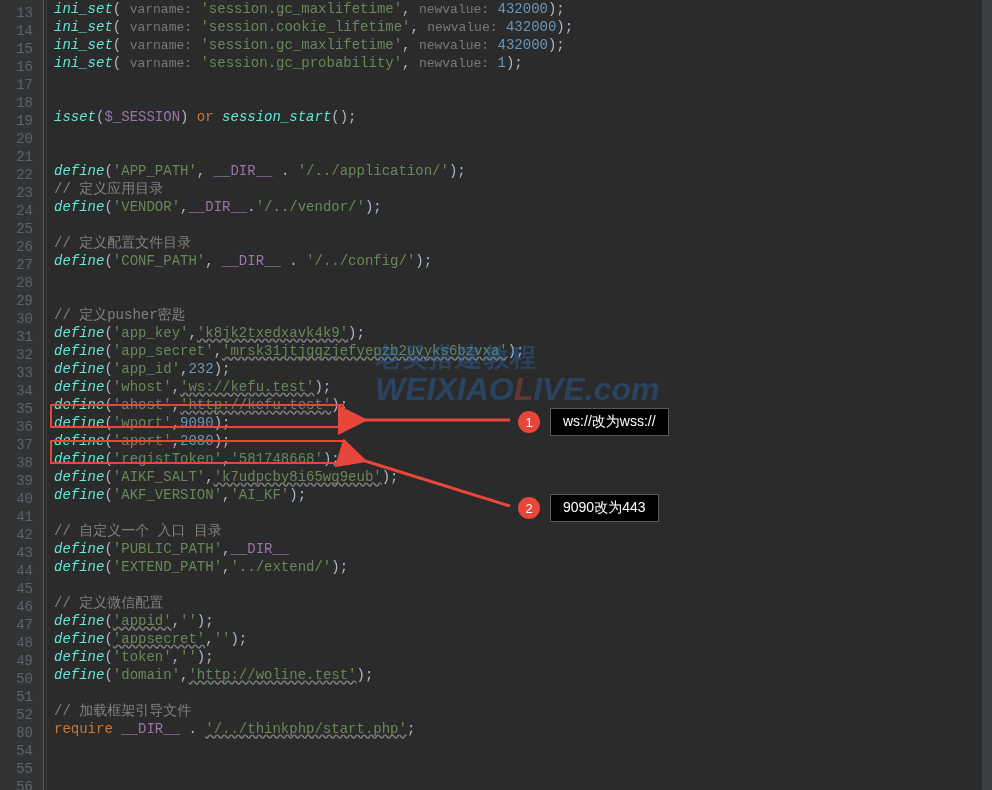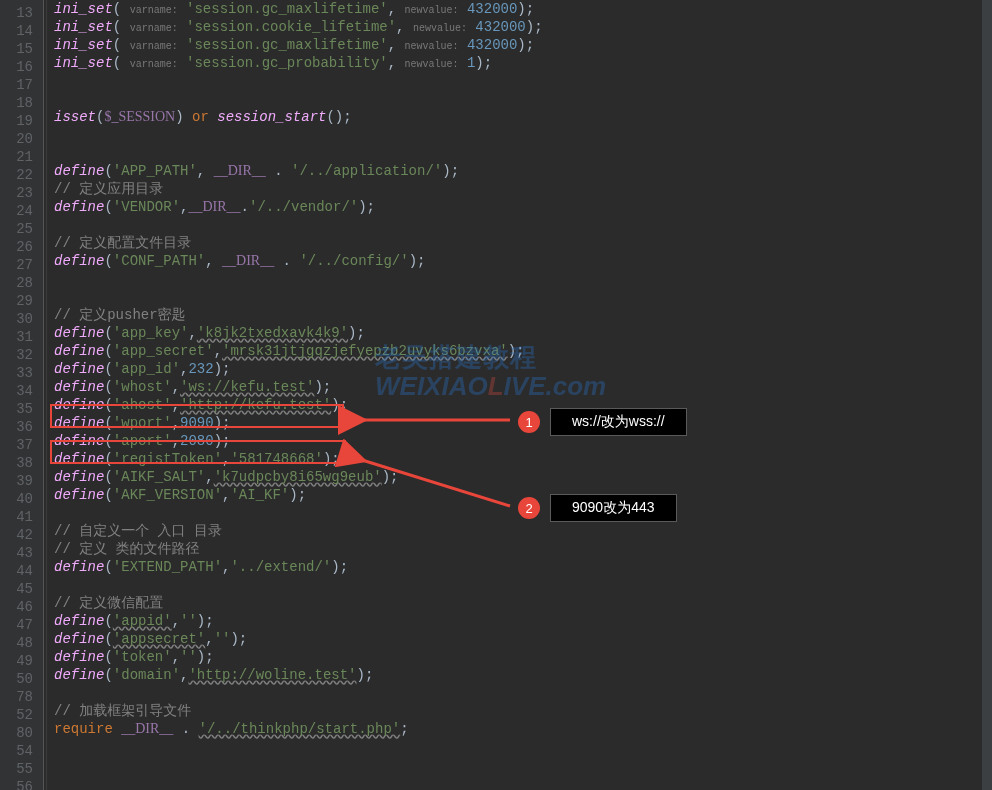--- a/index.html
+++ b/index.html
@@ -51,27 +51,27 @@
   .code-line {
     line-height: 18px;
     height: 18px;
     white-space: pre;
     padding-left: 8px;
     font-style: italic;
   }
   .code-line span { font-style: normal; }
   .code-line .it { font-style: italic; }
   .kw { color: #cc7832; }
-  .fn { color: #f0abfc; font-style: italic; }
+  .fn { color: #5eead4; font-style: italic; }
   .str { color: #6a8759; }
   .comment { color: #808080; font-style: italic; }
-  .hint { color: #787878; font-style: italic; font-size: 10px; }
+  .hint { color: #787878; font-style: italic; font-size: 13px; }
   .num { color: #6897bb; }
   .punc { color: #a9b7c6; font-style: normal; }
-  .const { color: #9876aa; font-style: italic; font-family: Liberation Serif, serif; }
+  .const { color: #9876aa; font-style: italic; }
   .underline { text-decoration: underline wavy #808080; text-decoration-skip-ink: none; }
 
   
   .hl-box {
     position: absolute;
     border: 2px solid #e8463a;
     pointer-events: none;
   }
 
   
@@ -90,21 +90,21 @@
     font-family: Arial, sans-serif;
     font-size: 13px;
     display: flex;
     align-items: center;
     justify-content: center;
   }
   .callout-box {
     background: #000;
     color: #fff;
     border: 1px solid #5a5a5a;
-    padding: 4px 21px;
+    padding: 4px 12px;
     font-style: normal;
     font-family: 'Microsoft YaHei', Arial, sans-serif;
     font-size: 14px;
   }
 
   
   .watermark {
     position: absolute;
     top: 340px;
     left: 375px;
@@ -116,21 +116,21 @@
     color: #2a71c4;
     font-family: 'Microsoft YaHei', Arial, sans-serif;
     font-weight: bold;
     font-size: 26px;
     letter-spacing: 1px;
   }
   .wm-bottom {
     color: #2a71c4;
     font-family: Arial, sans-serif;
     font-weight: 900;
-    font-size: 26px;
+    font-size: 32px;
     font-style: italic;
     margin-top: -4px;
   }
   .wm-bottom .red { color: #c84a3f; }
 
   .scrollbar {
     position: absolute;
     right: 0; top: 0;
     width: 10px;
     height: 100%;
@@ -173,21 +173,21 @@
       <div>41</div>
       <div>42</div>
       <div>43</div>
       <div>44</div>
       <div>45</div>
       <div>46</div>
       <div>47</div>
       <div>48</div>
       <div>49</div>
       <div>50</div>
-      <div>78</div>
+      <div>51</div>
       <div>52</div>
       <div>80</div>
       <div>54</div>
       <div>55</div>
       <div>56</div>
     </div>
   <div class="code-area">
     <div class="margin-line"></div>
     <div class="code-lines">
 
@@ -214,21 +214,21 @@
       <div class="code-line"><span class="fn it">define</span><span class="punc">(</span><span class="str">'app_id'</span><span class="punc">,</span><span class="num">232</span><span class="punc">);</span></div>
       <div class="code-line"><span class="fn it">define</span><span class="punc">(</span><span class="str">'whost'</span><span class="punc">,</span><span class="str underline">'ws://kefu.test'</span><span class="punc">);</span></div>
       <div class="code-line"><span class="fn it">define</span><span class="punc">(</span><span class="str">'ahost'</span><span class="punc">,</span><span class="str underline">'http://kefu.test'</span><span class="punc">);</span></div>
       <div class="code-line"><span class="fn it">define</span><span class="punc">(</span><span class="str">'wport'</span><span class="punc">,</span><span class="num">9090</span><span class="punc">);</span></div>
       <div class="code-line"><span class="fn it">define</span><span class="punc">(</span><span class="str">'aport'</span><span class="punc">,</span><span class="num">2080</span><span class="punc">);</span></div>
       <div class="code-line"><span class="fn it">define</span><span class="punc">(</span><span class="str">'registToken'</span><span class="punc">,</span><span class="str">'581748668'</span><span class="punc">);</span></div>
       <div class="code-line"><span class="fn it">define</span><span class="punc">(</span><span class="str">'AIKF_SALT'</span><span class="punc">,</span><span class="str underline">'k7udpcby8i65wg9eub'</span><span class="punc">);</span></div>
       <div class="code-line"><span class="fn it">define</span><span class="punc">(</span><span class="str">'AKF_VERSION'</span><span class="punc">,</span><span class="str">'AI_KF'</span><span class="punc">);</span></div>
       <div class="code-line"></div>
       <div class="code-line"><span class="comment">// 自定义一个 入口 目录</span></div>
-      <div class="code-line"><span class="comment">// 定义 类的文件路径</span></div>
+      <div class="code-line"><span class="fn it">define</span><span class="punc">(</span><span class="str">'PUBLIC_PATH'</span><span class="punc">,</span><span class="const">__DIR__</span></div>
       <div class="code-line"><span class="fn it">define</span><span class="punc">(</span><span class="str">'EXTEND_PATH'</span><span class="punc">,</span><span class="str">'../extend/'</span><span class="punc">);</span></div>
       <div class="code-line"></div>
       <div class="code-line"><span class="comment">// 定义微信配置</span></div>
       <div class="code-line"><span class="fn it">define</span><span class="punc">(</span><span class="str underline">'appid'</span><span class="punc">,</span><span class="str">''</span><span class="punc">);</span></div>
       <div class="code-line"><span class="fn it">define</span><span class="punc">(</span><span class="str underline">'appsecret'</span><span class="punc">,</span><span class="str">''</span><span class="punc">);</span></div>
       <div class="code-line"><span class="fn it">define</span><span class="punc">(</span><span class="str">'token'</span><span class="punc">,</span><span class="str">''</span><span class="punc">);</span></div>
       <div class="code-line"><span class="fn it">define</span><span class="punc">(</span><span class="str">'domain'</span><span class="punc">,</span><span class="str underline">'http://woline.test'</span><span class="punc">);</span></div>
       <div class="code-line"></div>
       <div class="code-line"><span class="comment">// 加载框架引导文件</span></div>
       <div class="code-line"><span class="kw">require</span><span> </span><span class="const">__DIR__</span><span> </span><span class="punc">.</span><span> </span><span class="str underline">'/../thinkphp/start.php'</span><span class="punc">;</span></div>

